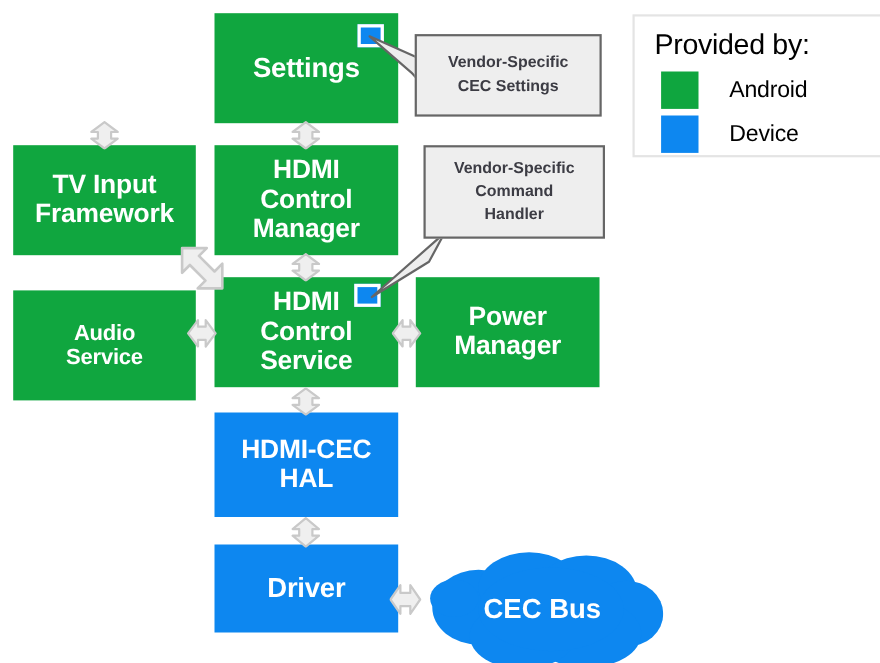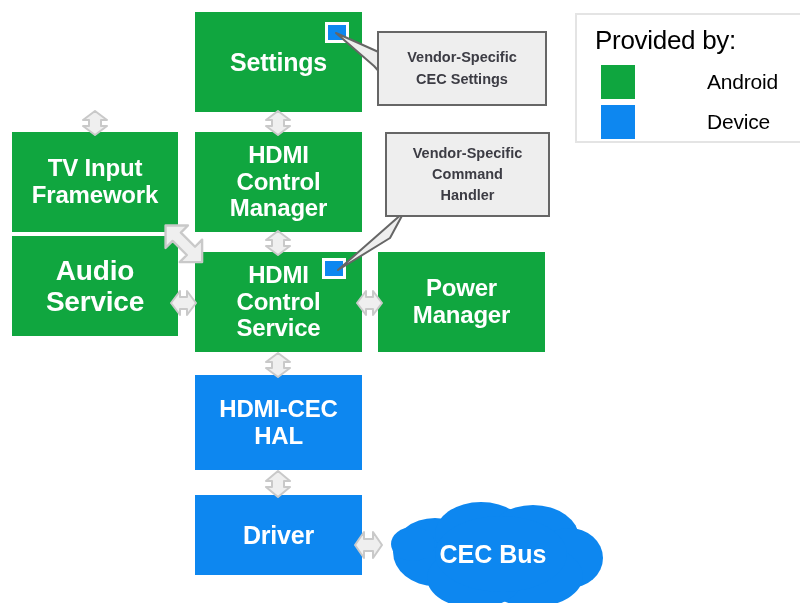--- a/index.html
+++ b/index.html
@@ -75,21 +75,21 @@
   }
   #legend .legend-title {
     position: absolute;
     left: 18px;
     top: 10px;
     font-size: 26px;
     color: #000000;
     font-weight: 400;
     letter-spacing: -0.3px;
   }
-  .legend-row { position: absolute; left: 24px; display: flex; align-items: center; gap: 44px; }
+  .legend-row { position: absolute; left: 24px; display: flex; align-items: center; }
   .legend-swatch { width: 34px; height: 34px; }
   .legend-swatch.green { background: #0fa63f; }
   .legend-swatch.blue  { background: #0d87f0; }
   .legend-label {
     margin-left: 28px;
     font-size: 21px;
     color: #000000;
     font-weight: 400;
     letter-spacing: -0.2px;
   }
@@ -159,21 +159,21 @@
     <span class="lbl">TV Input
 Framework</span>
   </div>
 
   <div class="block green" style="left:195px; top:132px; width:167px; height:100px; font-size:24px;">
     <span class="lbl">HDMI
 Control
 Manager</span>
   </div>
 
-  <div class="block green" style="left:12px; top:236px; width:166px; height:100px; font-size:28px;">
+  <div class="block green" style="left:12px; top:264px; width:166px; height:100px; font-size:20px;">
     <span class="lbl">Audio
 Service</span>
   </div>
 
   <div class="block green" style="left:195px; top:252px; width:167px; height:100px; font-size:24px;">
     <span class="lbl">HDMI
 Control
 Service</span>
     <span class="badge" style="left:127px; top:6px;"></span>
   </div>

